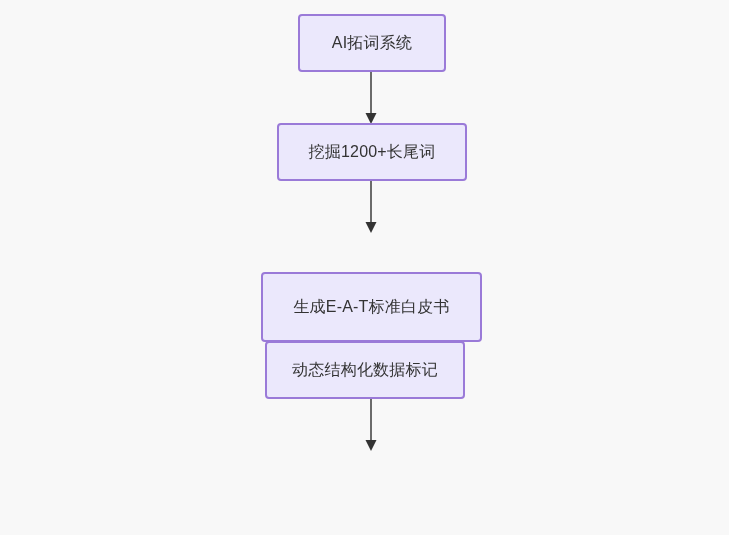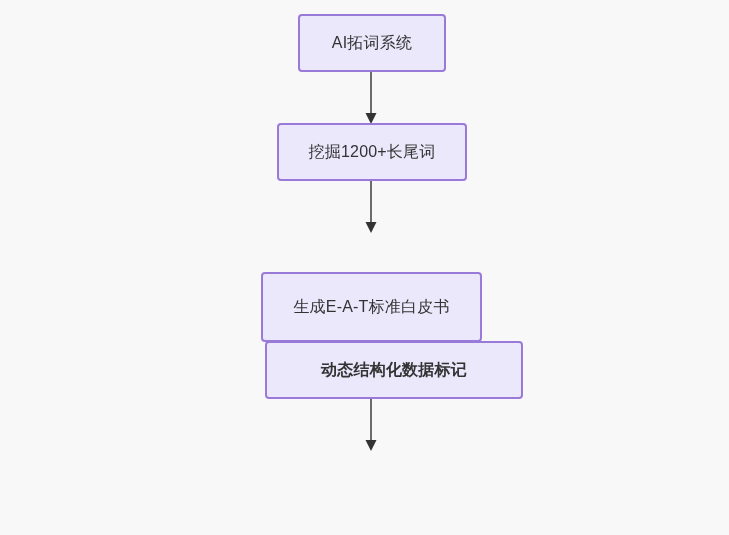--- a/index.html
+++ b/index.html
@@ -81,18 +81,18 @@
   </div>
 
   <div class="node" style="left:277px; top:123px; width:190px; height:58px;align-items:center;">
     <span class="node-label">挖掘1200+长尾词</span>
   </div>
 
   <div class="node" style="left:261px; top:232px; width:221px; height:70px;margin-top:40px;">
     <span class="node-label">生成E-A-T标准白皮书</span>
   </div>
 
-  <div class="node" style="left:265px; top:341px; width:258px; height:58px;font-weight:bold;">
+  <div class="node" style="left:265px; top:341px; width:200px; height:58px;">
     <span class="node-label">动态结构化数据标记</span>
   </div>
 
 
 </div>
 
 </body></html>

